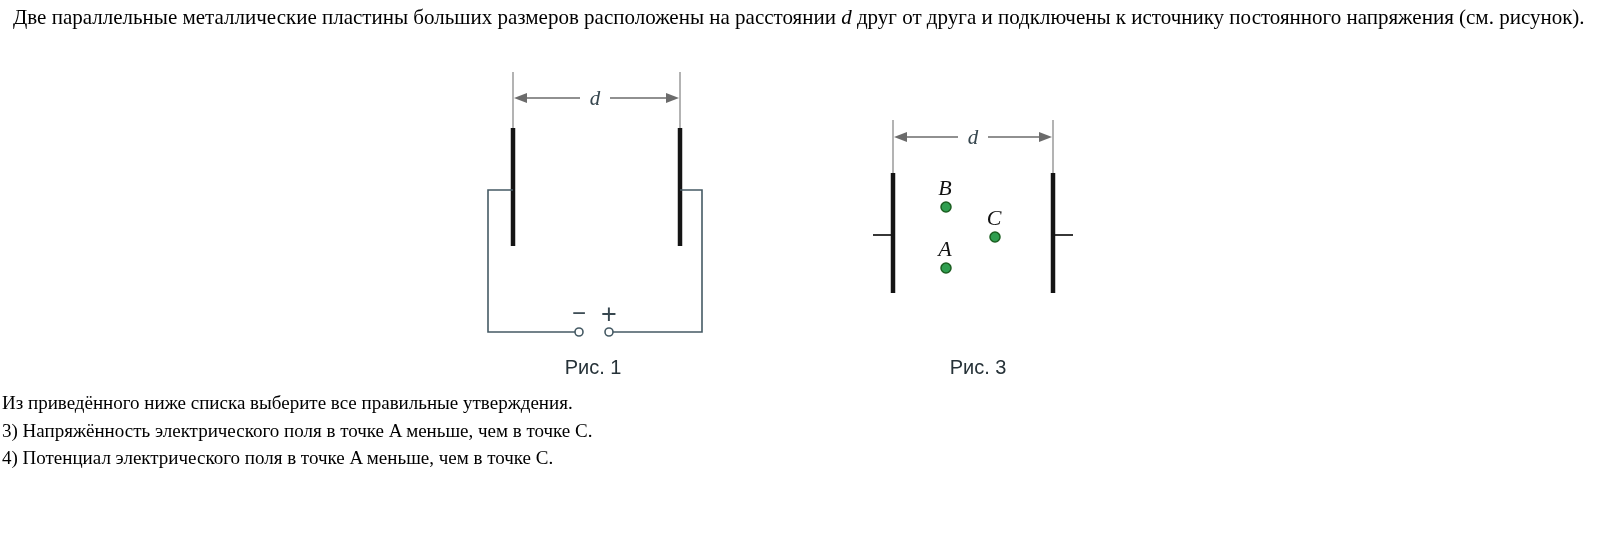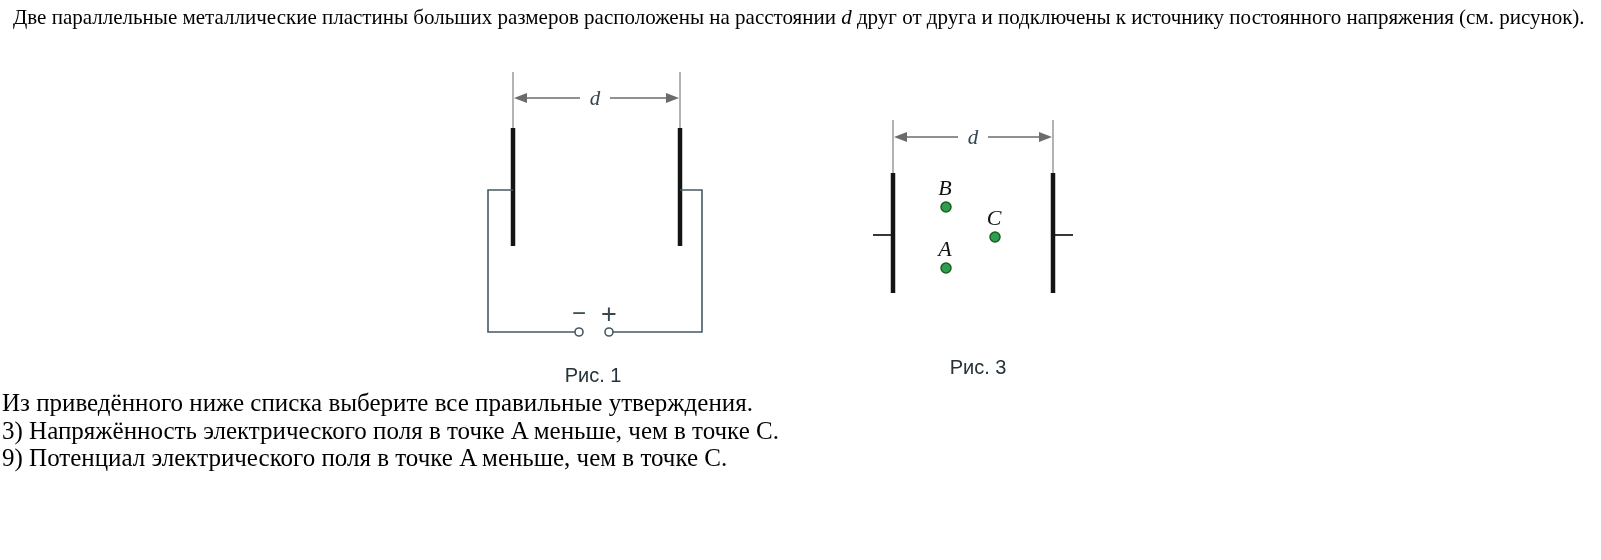--- a/index.html
+++ b/index.html
@@ -23,21 +23,21 @@
     width: 1572px;
     font-size: 21px;
     line-height: 28px;
     margin-left: 11px;
   }
 
   .bottom-block {
     left: 2px;
     top: 389px;
     width: 1592px;
-    font-size: 25px;
+    font-size: 19px;
   }
   .bottom-block .line {
     line-height: 27.6px;
     white-space: nowrap;
   }
 
   .fig-caption {
     font-family: "Liberation Sans", sans-serif;
     font-size: 20px;
     color: #263238;
@@ -113,20 +113,20 @@
   <text x="85" y="80" text-anchor="middle" class="point-label">B</text>
   <circle cx="86" cy="92" r="5" fill="#2f9e4f" stroke="#1b5e20" stroke-width="1.5"></circle>
 
   <text x="85" y="141" text-anchor="middle" class="point-label">A</text>
   <circle cx="86" cy="153" r="5" fill="#2f9e4f" stroke="#1b5e20" stroke-width="1.5"></circle>
 
   <text x="134" y="110" text-anchor="middle" class="point-label">C</text>
   <circle cx="135" cy="122" r="5" fill="#2f9e4f" stroke="#1b5e20" stroke-width="1.5"></circle>
 </svg>
 
-<div class="abs fig-caption" style="left:533px; top:364px;">Рис. 1</div>
+<div class="abs fig-caption" style="left:533px; top:356px;">Рис. 1</div>
 <div class="abs fig-caption" style="left:918px; top:356px;">Рис. 3</div>
 
 <div class="abs bottom-block">
   <div class="line">Из приведённого ниже списка выберите все правильные утверждения.</div>
   <div class="line">3) Напряжённость электрического поля в точке A меньше, чем в точке C.</div>
-  <div class="line">9) Потенциал электрического поля в точке A меньше, чем в точке C.</div>
+  <div class="line">4) Потенциал электрического поля в точке A меньше, чем в точке C.</div>
 </div>
 
 </body></html>

